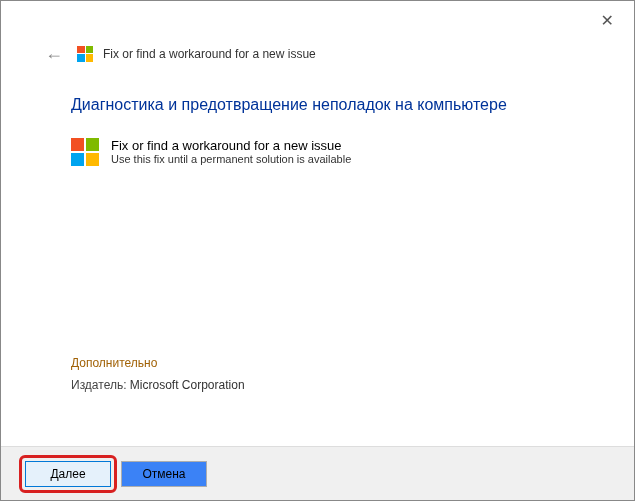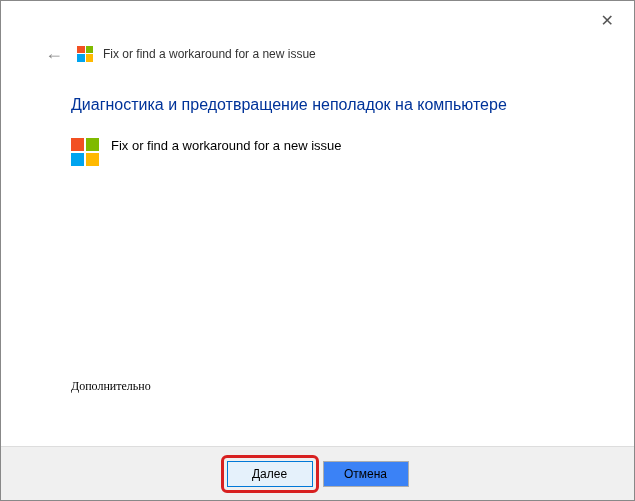--- a/index.html
+++ b/index.html
@@ -80,41 +80,40 @@
     font-size: 11px;
     color: #333;
   }
   .bottom-links {
     position: absolute;
     left: 70px;
     bottom: 100px;
     font-size: 12px;
   }
   .link {
-    color: #000000;
+    color: #a16207;
     cursor: pointer;
     margin-bottom: 6px;
-    font-family: Liberation Serif, serif;
   }
   .publisher-row {
     margin: 8px 0;
     color: #333;
   }
   .publisher-row .label { color: #444; }
   .footer {
     position: absolute;
     bottom: 0;
     left: 0;
     right: 0;
     height: 54px;
     background: #f0f0f0;
     border-top: 1px solid #ddd;
     display: flex;
     align-items: center;
-    justify-content: center;
+    justify-content: flex-start;
     padding: 0 24px;
     gap: 10px;
   }
   .btn {
     min-width: 86px;
     height: 26px;
     background: #3b82f6;
     border: 1px solid #adadad;
     font-size: 12px;
     cursor: pointer;
@@ -159,26 +158,31 @@
 
   <div class="fix-row">
     <div class="ms-logo big">
       <span class="r"></span>
         <span class="g"></span>
         <span class="b"></span>
         <span class="y"></span>
     </div>
     <div class="fix-text">
       <div class="fix-title">Fix or find a workaround for a new issue</div>
+      <div class="fix-sub">Use this fix until a permanent solution is available</div>
     </div>
   </div>
 </div>
 
 <div class="bottom-links">
   <div class="link">Дополнительно</div>
+  <div class="publisher-row">
+    <span class="label">Издатель:</span>
+    <span>Microsoft Corporation</span>
+  </div>
 </div>
 
 <div class="footer">
   <div class="btn-highlight">
     <button class="btn primary">Далее</button>
   </div>
   <button class="btn">Отмена</button>
 </div>
 
 </body></html>

